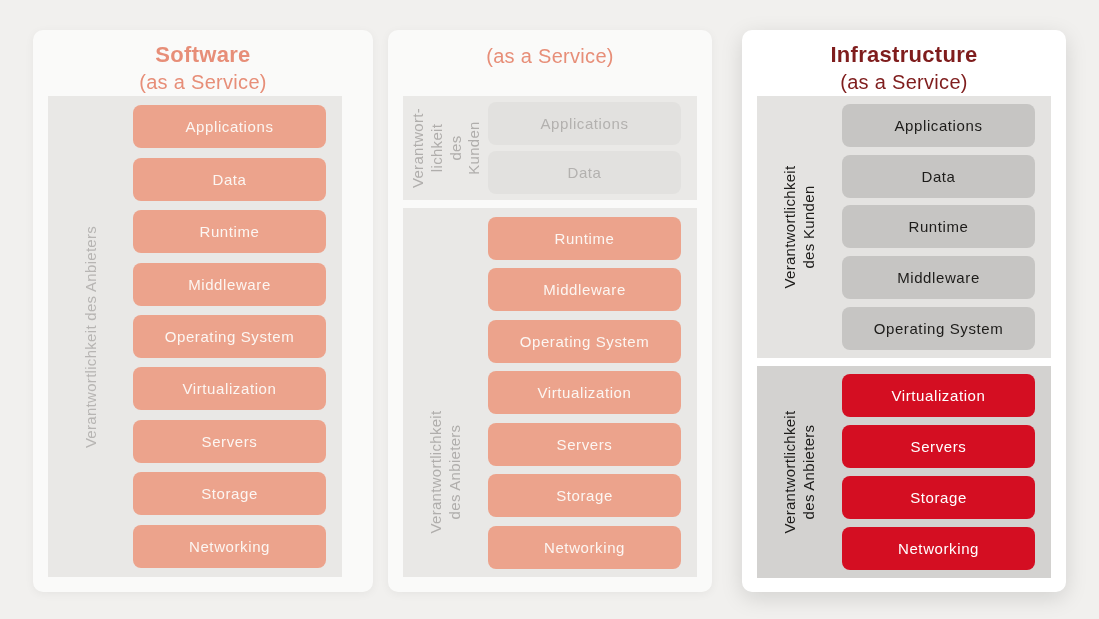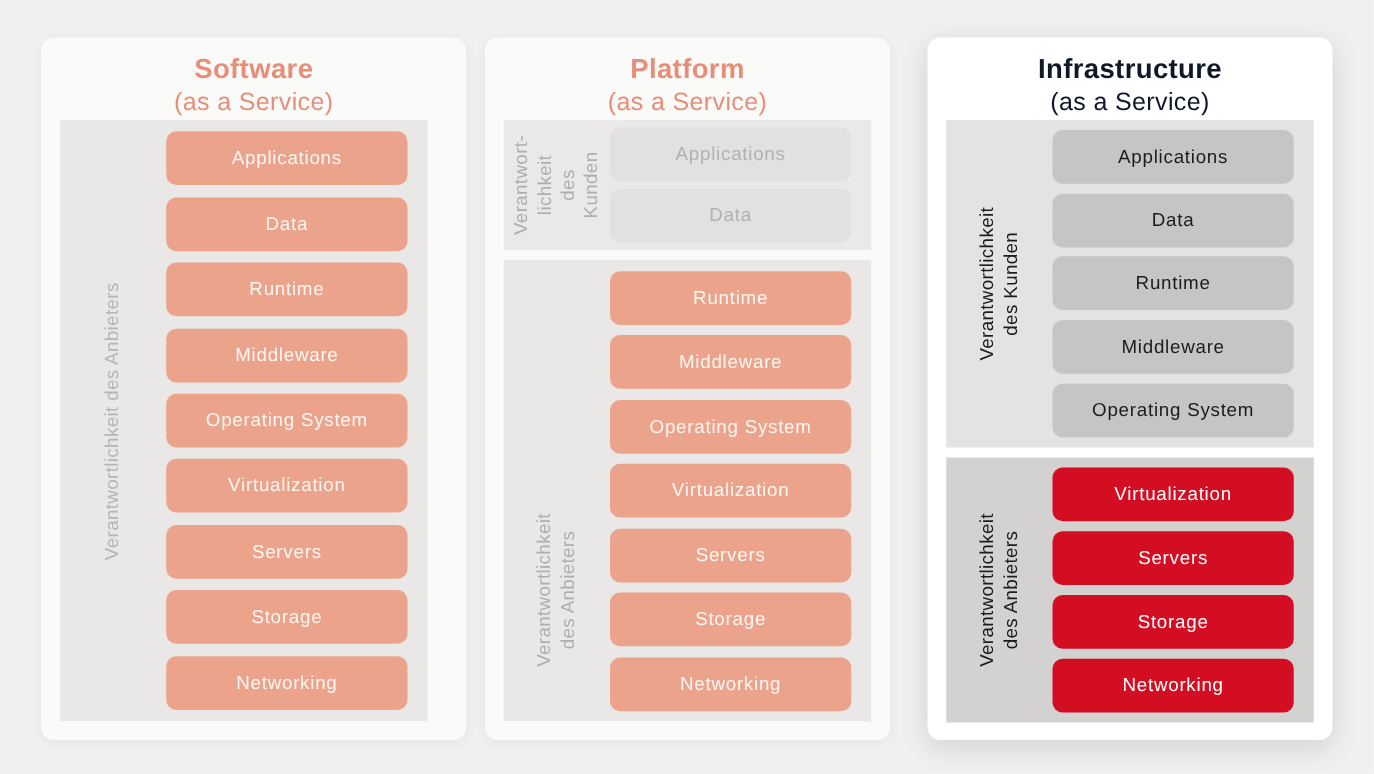--- a/index.html
+++ b/index.html
@@ -22,21 +22,21 @@
   }
   #card-saas { left: 33px; padding-left: 16px; }
   #card-paas { left: 388px; }
   #card-iaas { left: 742px; background: #ffffff; box-shadow: 0 6px 22px rgba(0,0,0,0.13); }
 
   .card-header { position: absolute; top: 12px; left: 0; width: 100%; text-align: center; }
   .title { font-size: 22px; font-weight: 700; letter-spacing: 0.3px; }
   .subtitle { font-size: 20px; margin-top: 3px; letter-spacing: 0.3px; }
   #card-saas .title, #card-saas .subtitle,
   #card-paas .title, #card-paas .subtitle { color: #e78e78; }
-  #card-iaas .title, #card-iaas .subtitle { color: #0f172a; }
+  #card-iaas .title, #card-iaas .subtitle { color: #7f1d1d; }
 
   .panel { position: absolute; left: 15px; width: 294px; }
 
   .boxes {
     position: absolute;
     left: 85px;
     top: 0;
     bottom: 0;
     width: 193px;
     display: flex;
@@ -113,21 +113,20 @@
         <div class="box">Virtualization</div>
         <div class="box">Servers</div>
         <div class="box">Storage</div>
         <div class="box">Networking</div>
       </div>
     </div>
   </div>
 
   <div class="card" id="card-paas">
     <div class="card-header">
-      <div class="title">Platform</div>
       <div class="subtitle">(as a Service)</div>
     </div>
     <div class="panel" id="paas-customer">
       <div class="vlabel">
         <span>Verantwort-
 lichkeit
 des
 Kunden</span>
       </div>
       <div class="boxes">

